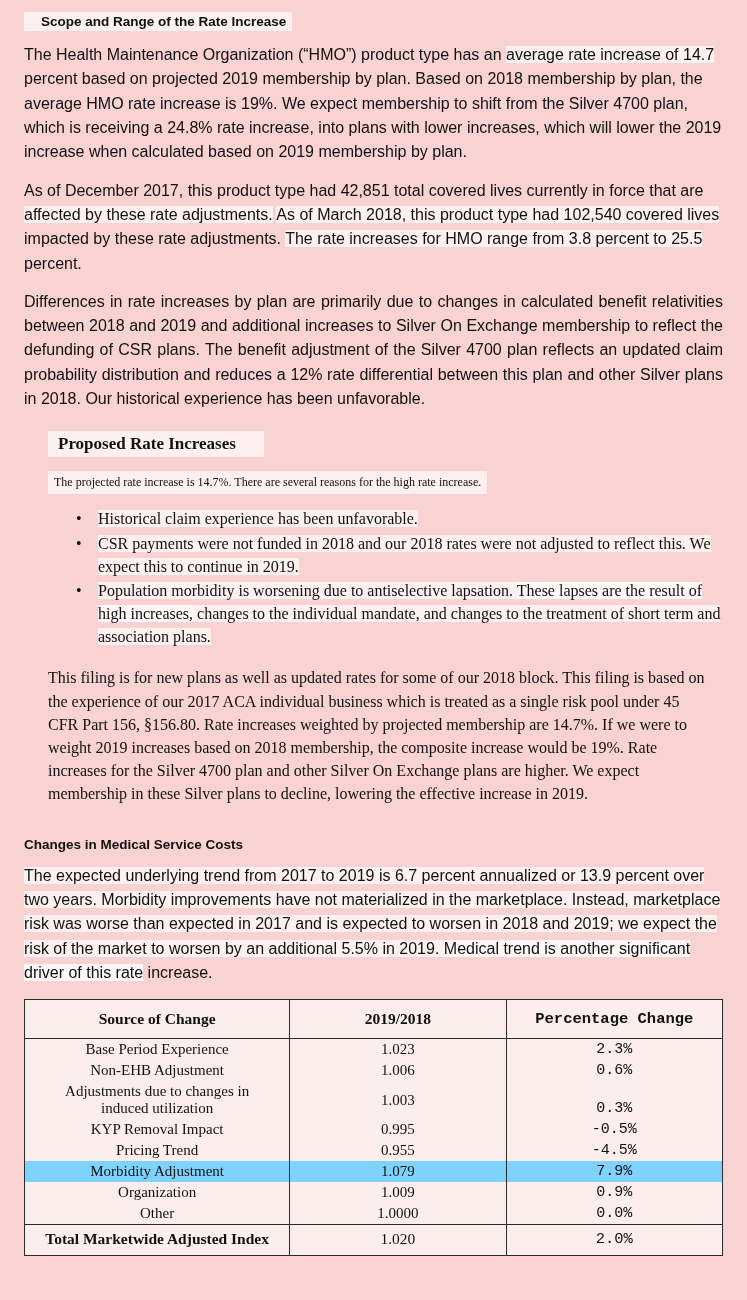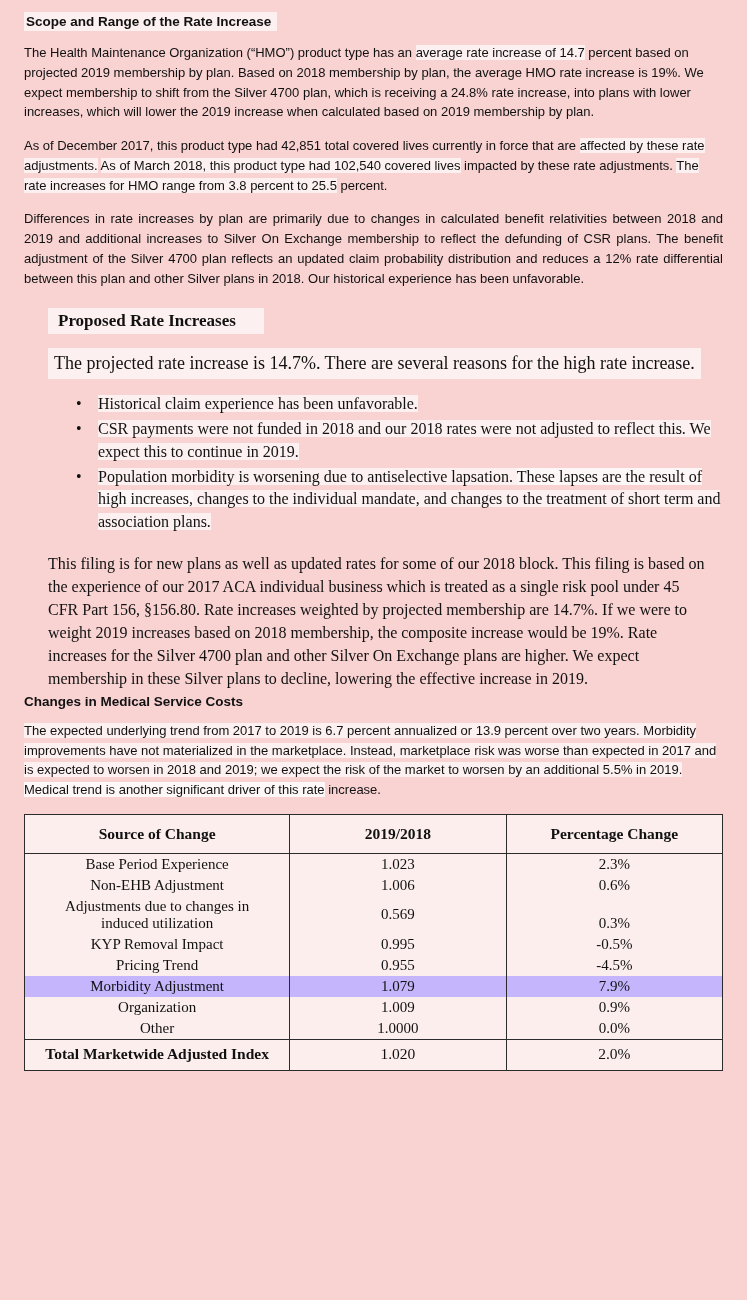--- a/index.html
+++ b/index.html
@@ -36,53 +36,53 @@
     background: #fef7f7;
     box-decoration-break: clone;
     -webkit-box-decoration-break: clone;
   }
 
   h2.section-head {
     font-size: 13.5px;
     font-weight: bold;
     margin: 0 0 12px 0;
     display: inline-block;
-    padding: 2px 6px 2px 2px;
+    padding: 2px 6px 2px 17px;
     background: #fdf0f0;
     font-family: "Liberation Sans", sans-serif;
   }
   h2.section-head.plain {
     background: transparent;
     padding: 0;
   }
 
   p.sans {
     font-family: "Liberation Sans", sans-serif;
-    font-size: 13px;
+    font-size: 16px;
     line-height: 1.52;
     margin: 0 0 14px 0;
     text-align: left;
   }
   p.sans.just {
     text-align: justify;
   }
 
   .prop-head {
     font-family: "Liberation Serif", serif;
     font-size: 17px;
     font-weight: bold;
     display: inline-block;
     margin: 6px 0 14px 24px;
     padding: 3px 28px 3px 10px;
     background: #fdf0f0;
   }
 
   .lead-line {
     font-family: "Liberation Serif", serif;
-    font-size: 18px;
+    font-size: 12px;
     margin: 0 0 14px 24px;
     display: inline-block;
     padding: 3px 6px;
     background: #fdf0f0;
     line-height: 1.4;
   }
 
   ul.reasons {
     font-family: "Liberation Serif", serif;
     font-size: 16px;
@@ -100,21 +100,21 @@
     position: absolute;
     left: -22px;
     top: 0;
     font-size: 16px;
   }
 
   .filing-para {
     font-family: "Liberation Serif", serif;
     font-size: 16px;
     line-height: 1.44;
-    margin: 0 0 2px 0;
+    margin: 0 0 30px 0;
     padding-left: 24px;
     padding-right: 18px;
     text-align: left;
   }
 
   table.change-table {
     width: 100%;
     border-collapse: collapse;
     margin-top: 6px;
     font-family: "Liberation Serif", serif;
@@ -142,35 +142,35 @@
     border-top: none;
     border-bottom: none;
     padding: 2px 16px;
   }
   table.change-table tr.body-row td.col-mid,
   table.change-table tr.body-row td.col-right {
     border-left: 1px solid #2b2b2b;
     border-right: 1px solid #2b2b2b;
   }
   table.change-table tr.hl-row td {
-    background: #c4b5fd;
+    background: #7dd3fc;
   }
   table.change-table tr.total-row td {
     border-top: 1px solid #2b2b2b;
     font-weight: bold;
     font-size: 15.5px;
     padding-top: 5px;
   }
   table.change-table tr.total-row td.col-mid,
   table.change-table tr.total-row td.col-right {
     font-weight: normal;
   }
   .col-left { width: 38%; }
   .col-mid { width: 31%; }
-  .col-right { width: 31%; }
+  .col-right { width: 31%; font-family: Liberation Mono, monospace; }
 
   .tall-cell { padding-top: 2px; padding-bottom: 2px; }
   .pct-lower { vertical-align: bottom; }
 </style>
 </head>
 <body>
 
 <div class="page">
   <div class="content">
 
@@ -222,21 +222,21 @@
           <td class="col-mid">1.023</td>
           <td class="col-right">2.3%</td>
         </tr>
         <tr class="body-row">
           <td class="col-left label">Non-EHB Adjustment</td>
           <td class="col-mid">1.006</td>
           <td class="col-right">0.6%</td>
         </tr>
         <tr class="body-row">
           <td class="col-left label tall-cell">Adjustments due to changes in induced utilization</td>
-          <td class="col-mid">0.569</td>
+          <td class="col-mid">1.003</td>
           <td class="col-right pct-lower">0.3%</td>
         </tr>
         <tr class="body-row">
           <td class="col-left label">KYP Removal Impact</td>
           <td class="col-mid">0.995</td>
           <td class="col-right">-0.5%</td>
         </tr>
         <tr class="body-row">
           <td class="col-left label">Pricing Trend</td>
           <td class="col-mid">0.955</td>

